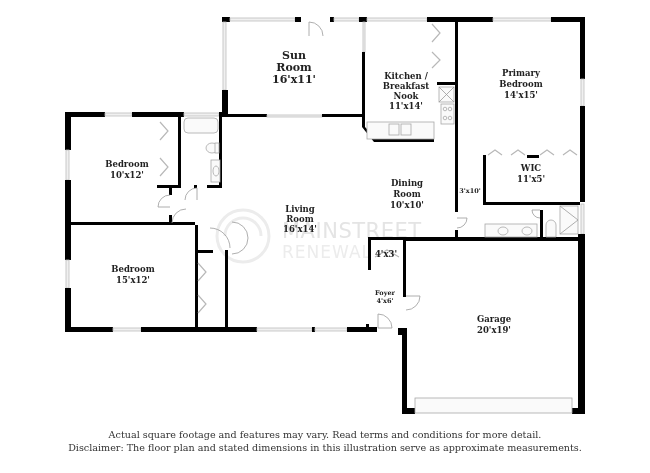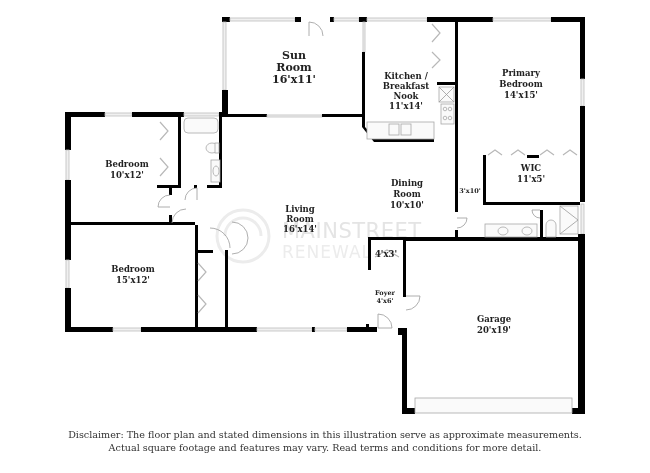--- a/index.html
+++ b/index.html
@@ -231,15 +231,15 @@
 
     <text class="lbl lbl-xs" x="385" y="295">Foyer</text>
     <text class="lbl lbl-xs" x="385" y="303">4'x6'</text>
 
     <text class="lbl lbl-s" x="494" y="322">Garage</text>
     <text class="lbl lbl-s" x="494" y="333">20'x19'</text>
   </g>
 </svg>
 
 <div id="disclaimer">
+  <div>Actual square footage and features may vary. Read terms and conditions for more detail.</div>
   <div>Disclaimer: The floor plan and stated dimensions in this illustration serve as approximate measurements.</div>
-  <div>Actual square footage and features may vary. Read terms and conditions for more detail.</div>
 </div>
 
 </body></html>

